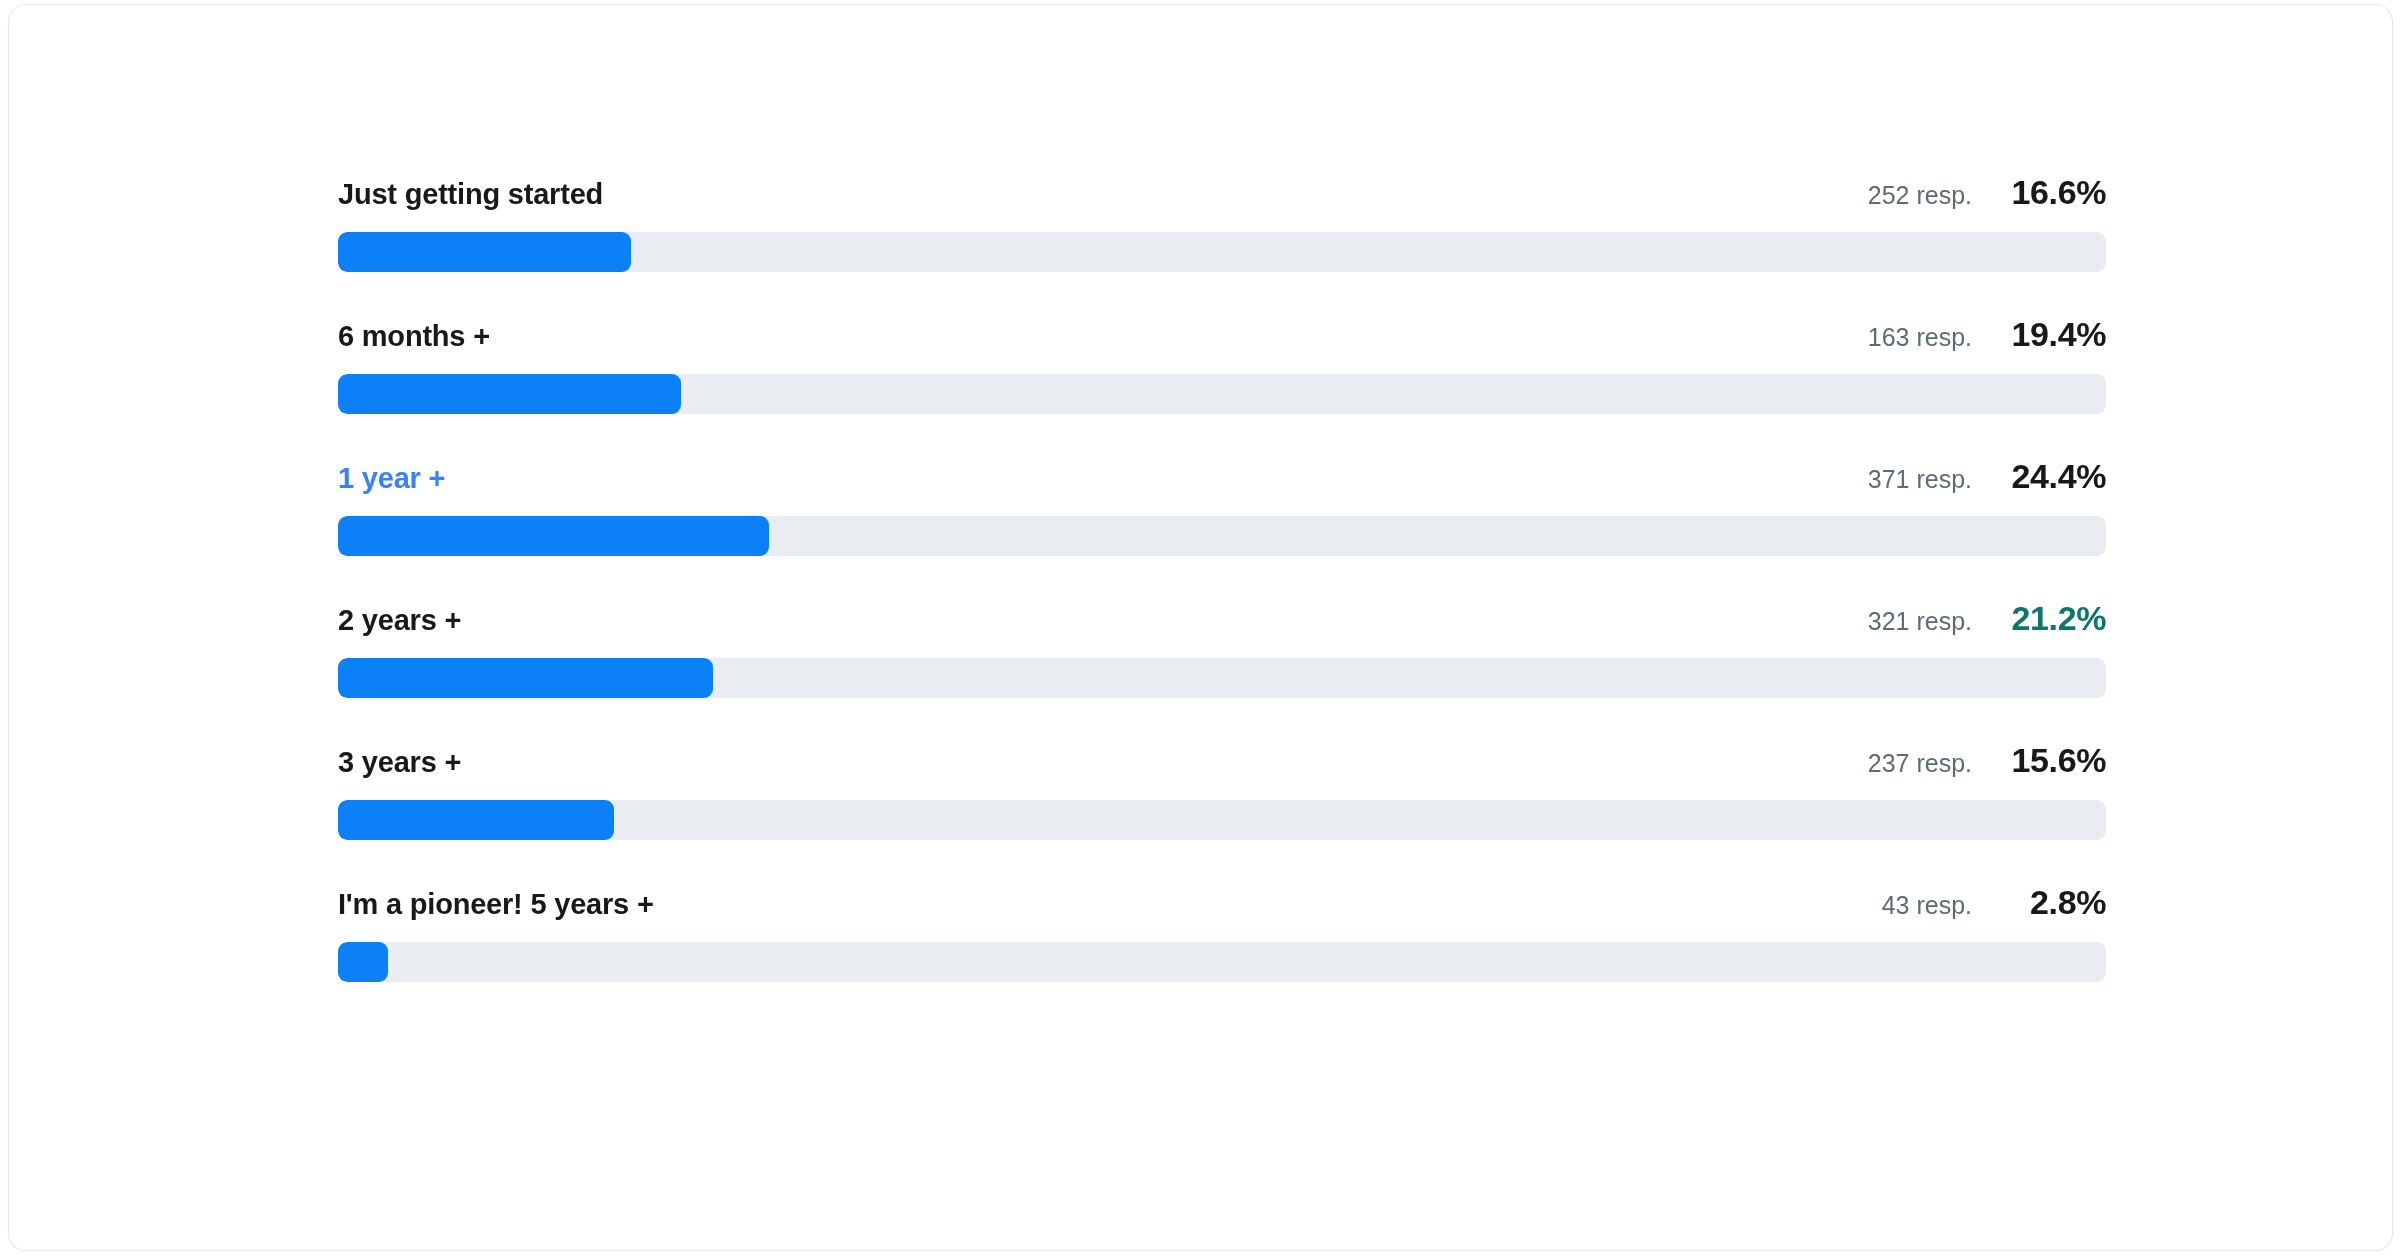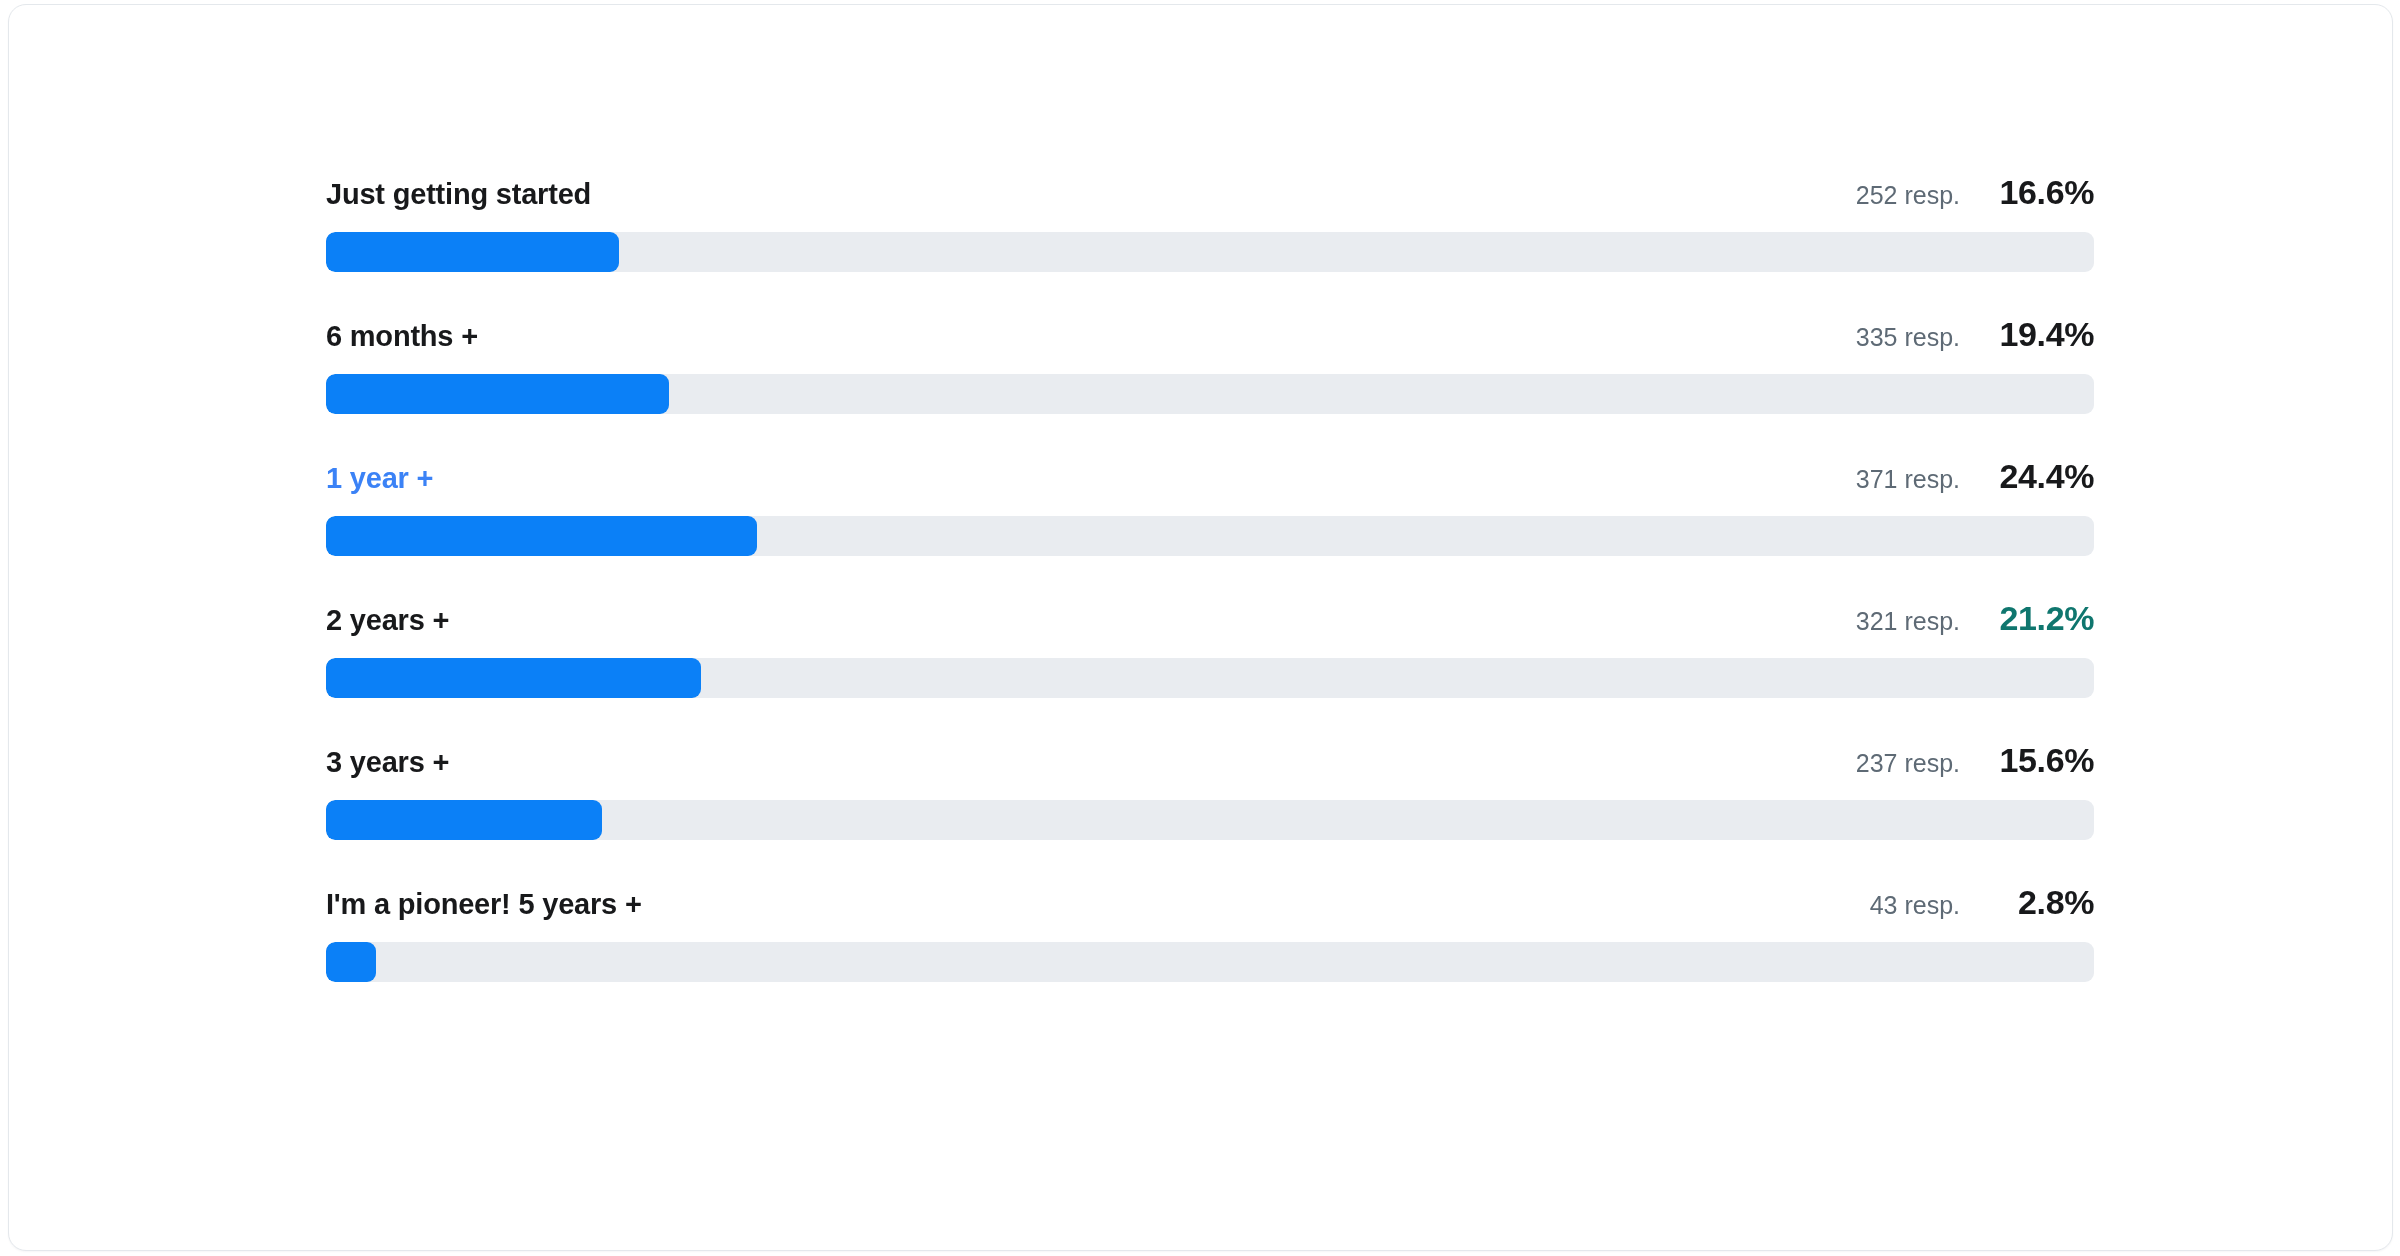--- a/index.html
+++ b/index.html
@@ -31,21 +31,21 @@
     box-sizing: border-box;
     background: #ffffff;
     border: 1px solid #e4e8ec;
     border-radius: 18px;
     box-shadow: 0 1px 2px rgba(16, 24, 40, 0.04);
     overflow: hidden;
   }
 
   .chart {
     position: absolute;
-    left: 317px;
+    left: 329px;
     top: 170px;
     width: 1768px;
   }
 
   .row {
     margin-bottom: 45px;
   }
   .row:last-child {
     margin-bottom: 12px;
   }
@@ -127,21 +127,21 @@
         </div>
         <div class="track" style="background: rgb(233, 236, 240);">
           <div class="bar" style="width: 16.6%; background: rgb(11, 128, 247);"></div>
         </div>
       </div>
 
       <div class="row">
         <div class="row-header">
           <div class="row-label" style="color: rgb(24, 25, 27);">6 months +</div>
           <div class="row-stats">
-            <div class="row-responses" style="color: rgb(94, 106, 117);">335 resp.</div>
+            <div class="row-responses" style="color: rgb(94, 106, 117);">163 resp.</div>
             <div class="row-percent" style="color: rgb(24, 25, 27);">19.4%</div>
           </div>
         </div>
         <div class="track" style="background: rgb(233, 236, 240);">
           <div class="bar" style="width: 19.4%; background: rgb(11, 128, 247);"></div>
         </div>
       </div>
 
       <div class="row">
         <div class="row-header">

